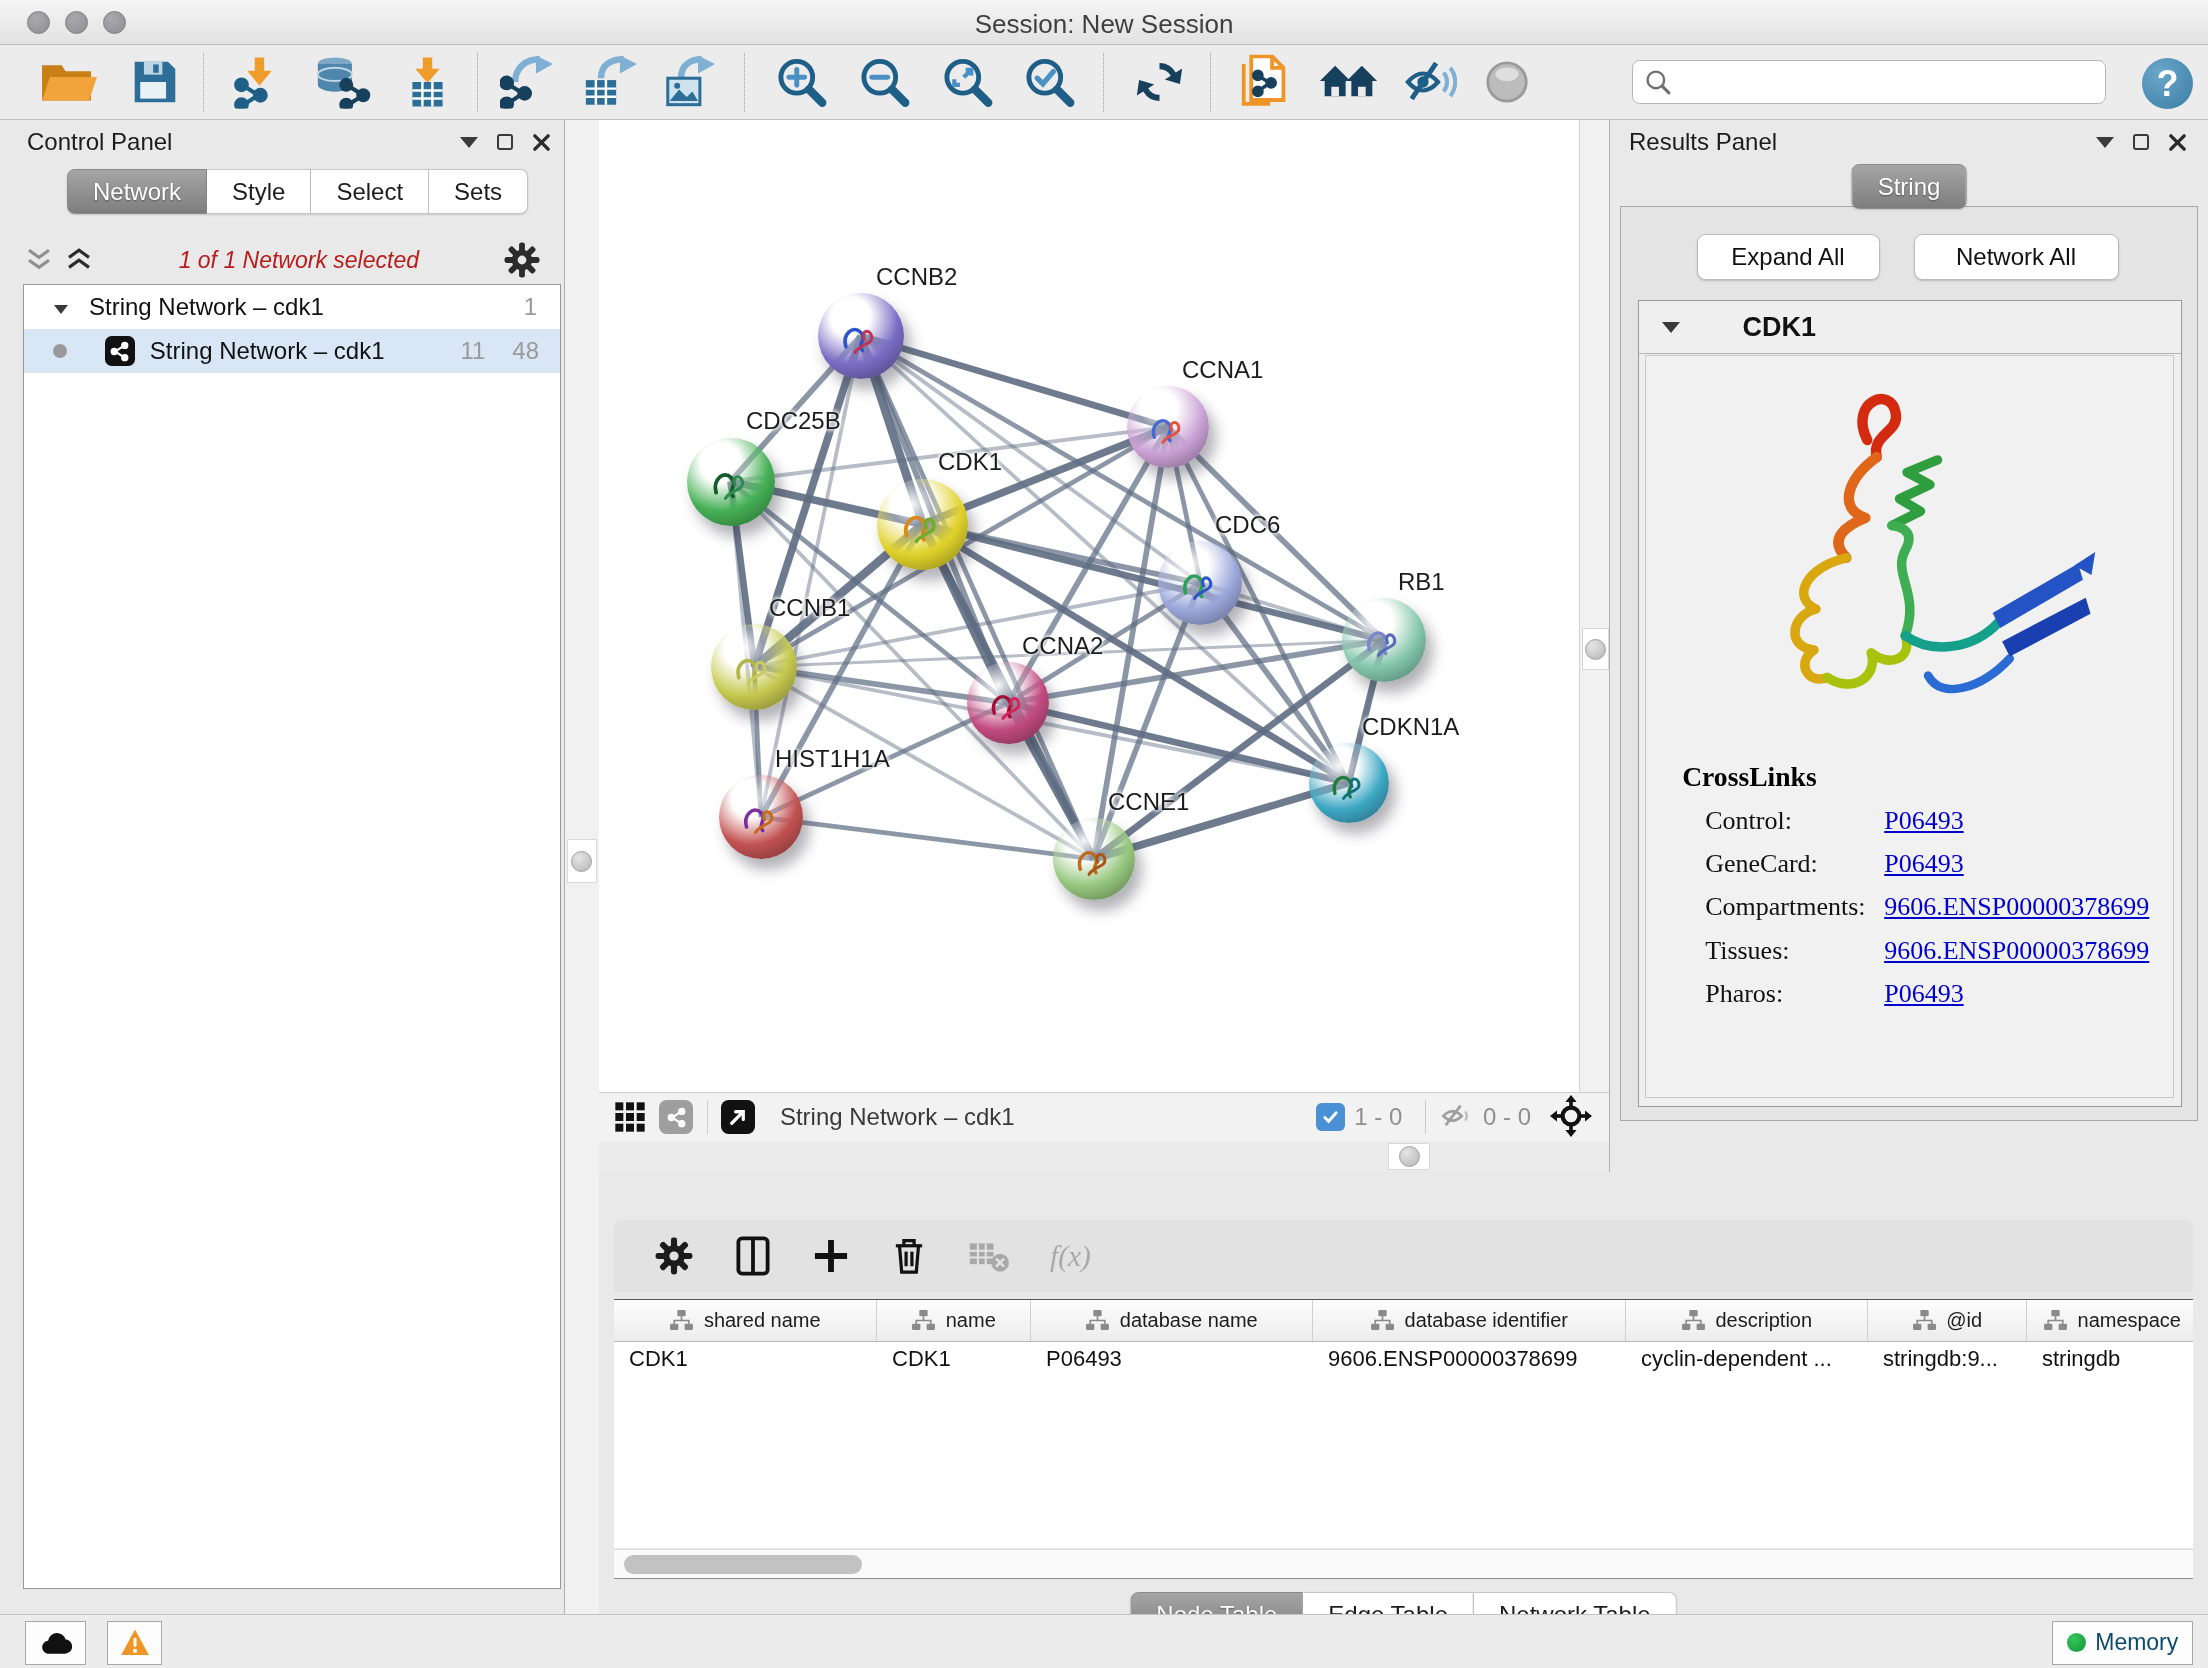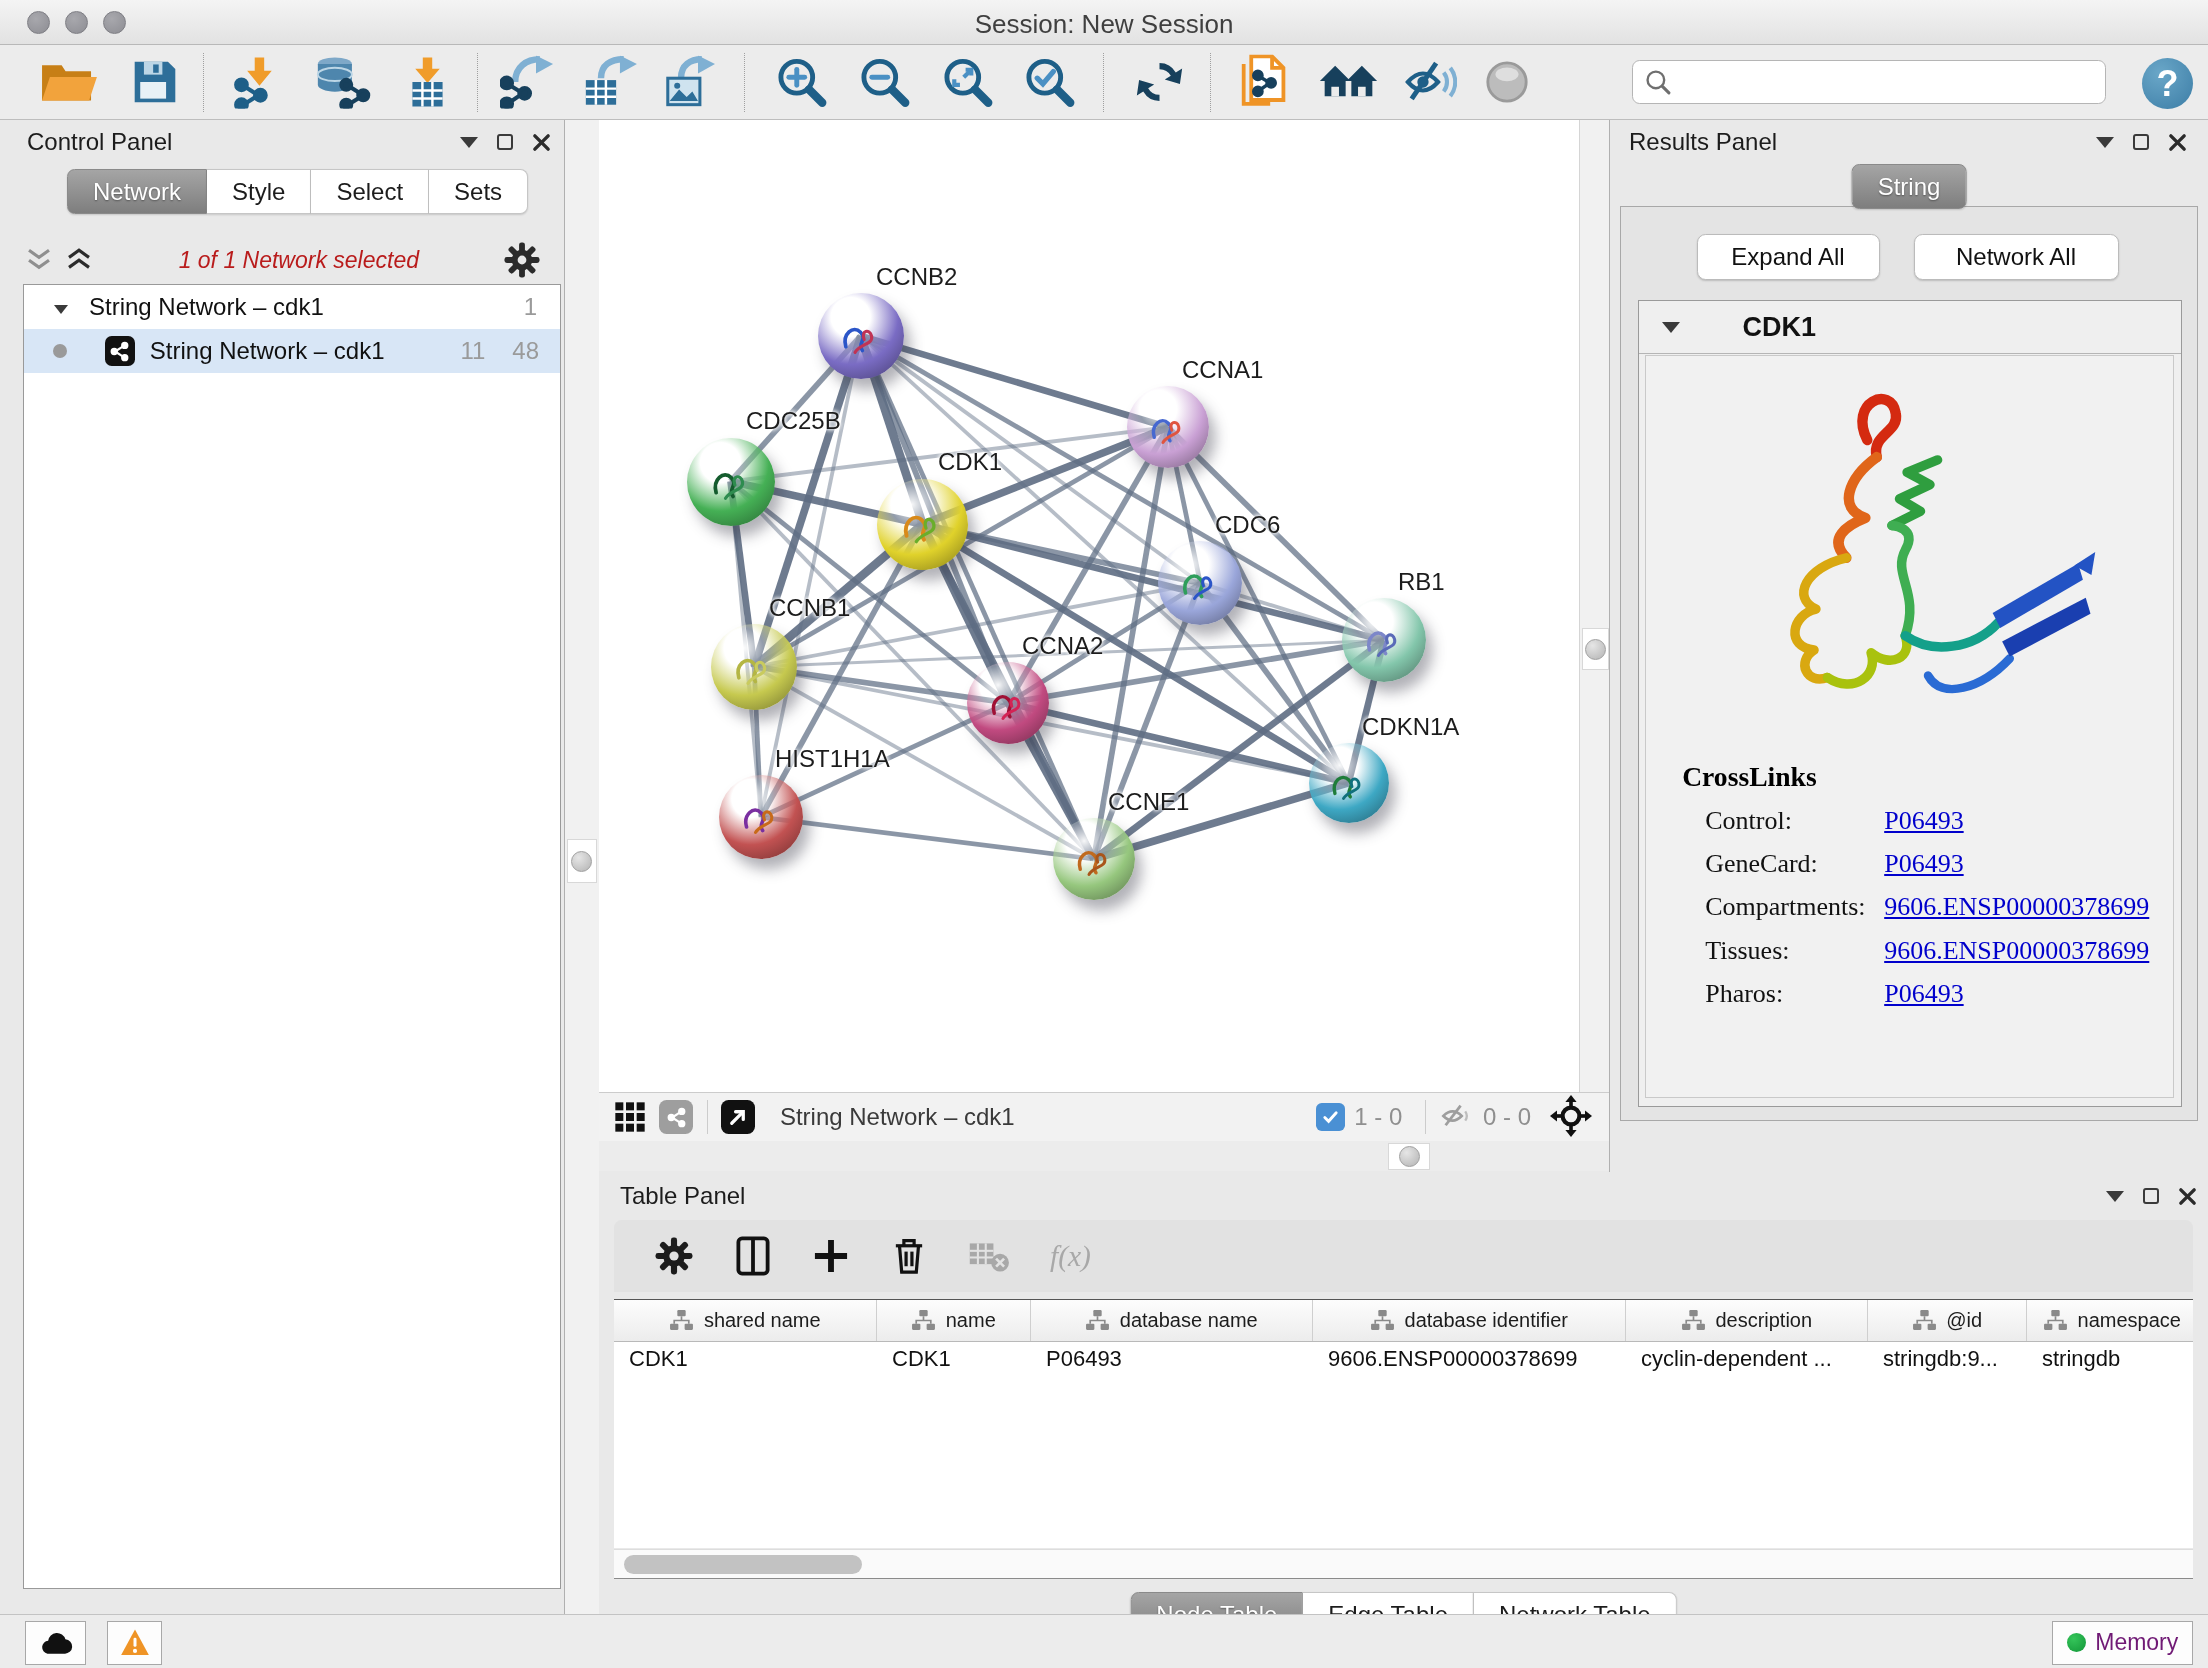--- a/index.html
+++ b/index.html
@@ -126,21 +126,21 @@
   #tbl-scroll { position:absolute; left:15px; top:377px; width:1579px; height:30px; background:#fafafa;
     border-top:1px solid #ddd; border-bottom:1.9px solid #8a8a8a; display:flex; align-items:center; }
   #tbl-thumb { width:238px; height:19px; border-radius:9.5px; background:#c2c2c2; margin-left:9.5px; }
   #tbl-tabs { position:absolute; left:50%; transform:translateX(-50%); top:420px; }
 
   
   #statusbar { position:absolute; left:0; top:1614px; width:2208px; height:54px;
     background:#ececec; border-top:1px solid #c3c3c3; }
   .sb-btn { position:absolute; top:5.7px; height:44px; background:#fdfdfd; border:1.4px solid #a8a8a8;
     display:flex; align-items:center; justify-content:center; gap:9.5px; }
-  #memory-btn { right:15px; width:141px; font-size:23px; color:#701a75; }
+  #memory-btn { right:15px; width:141px; font-size:23px; color:#0c4a6e; }
   .green-dot { width:19px; height:19px; border-radius:50%; background:radial-gradient(circle at 35% 30%, #35c55a, #129638); }
 </style>
 </head>
 <body>
 
 <div id="titlebar">
   <span class="traffic" style="left:27px"></span>
   <span class="traffic" style="left:65px"></span>
   <span class="traffic" style="left:103px"></span>
   <div id="win-title">Session: New Session</div>
@@ -690,33 +690,20 @@
                 <span class="cl-value">P06493</span>
               </div>
             </div>
         </div>
       </div>
     </div>
   </div>
 </div>
 
 <div id="table-panel">
-  <div id="tp-header">
-    <span class="panel-title">Table Panel</span>
-    <span class="win-ctl">
-      <span class="tri-down"></span>
-      <span class="float-sq"></span>
-      <svg width="19" height="19" viewBox="0 0 20 20">
-          <g stroke="#2b2b2b" stroke-width="3.6" stroke-linecap="round">
-            <line x1="3" y1="3" x2="17" y2="17"></line>
-            <line x1="17" y1="3" x2="3" y2="17"></line>
-          </g>
-        </svg>
-    </span>
-  </div>
   <div id="tp-toolbar">
     <svg width="40" height="40" viewBox="0 0 26 26">
         <g fill="#1c1c1c">
           <rect x="11" y="1" width="4" height="24" rx="1.6"></rect>
           <rect x="11" y="1" width="4" height="24" rx="1.6" transform="rotate(45 13 13)"></rect>
           <rect x="11" y="1" width="4" height="24" rx="1.6" transform="rotate(90 13 13)"></rect>
           <rect x="11" y="1" width="4" height="24" rx="1.6" transform="rotate(135 13 13)"></rect>
           <circle cx="13" cy="13" r="7"></circle>
           <circle cx="13" cy="13" r="3" fill="#e2e2e2"></circle>
         </g>

